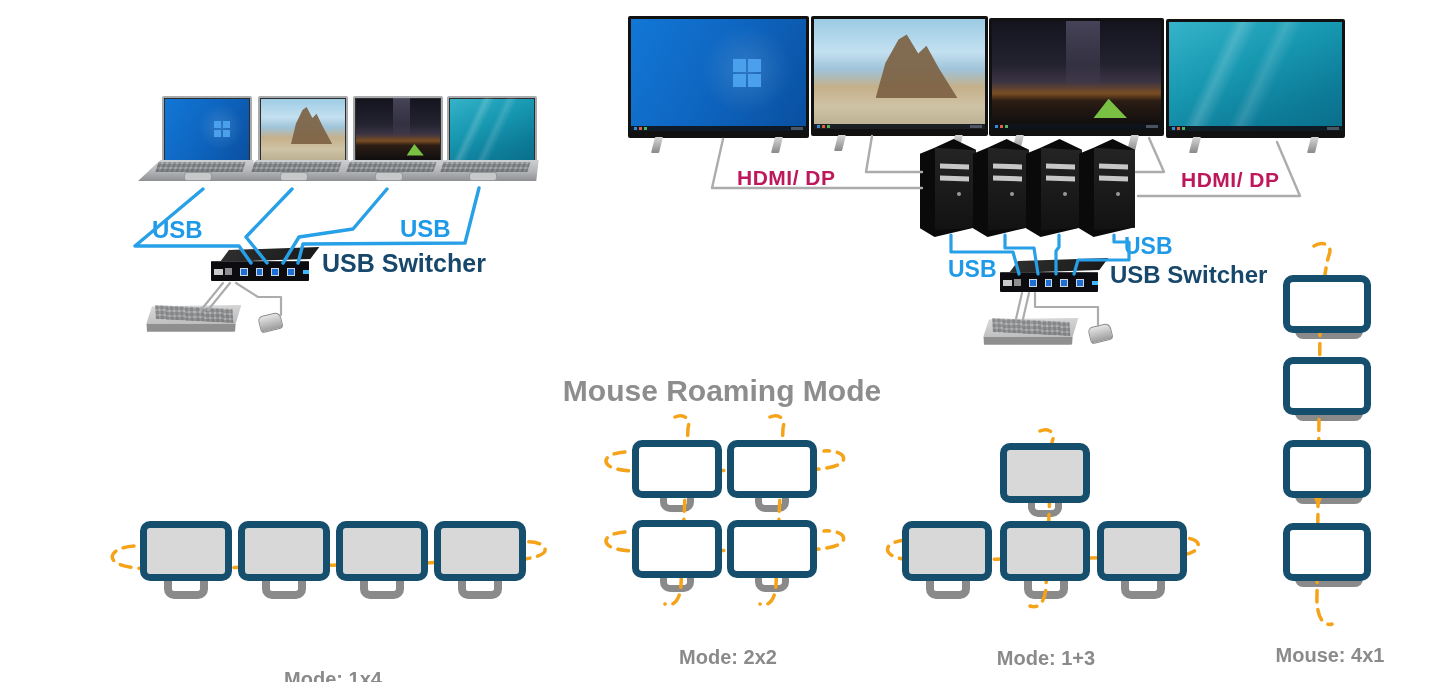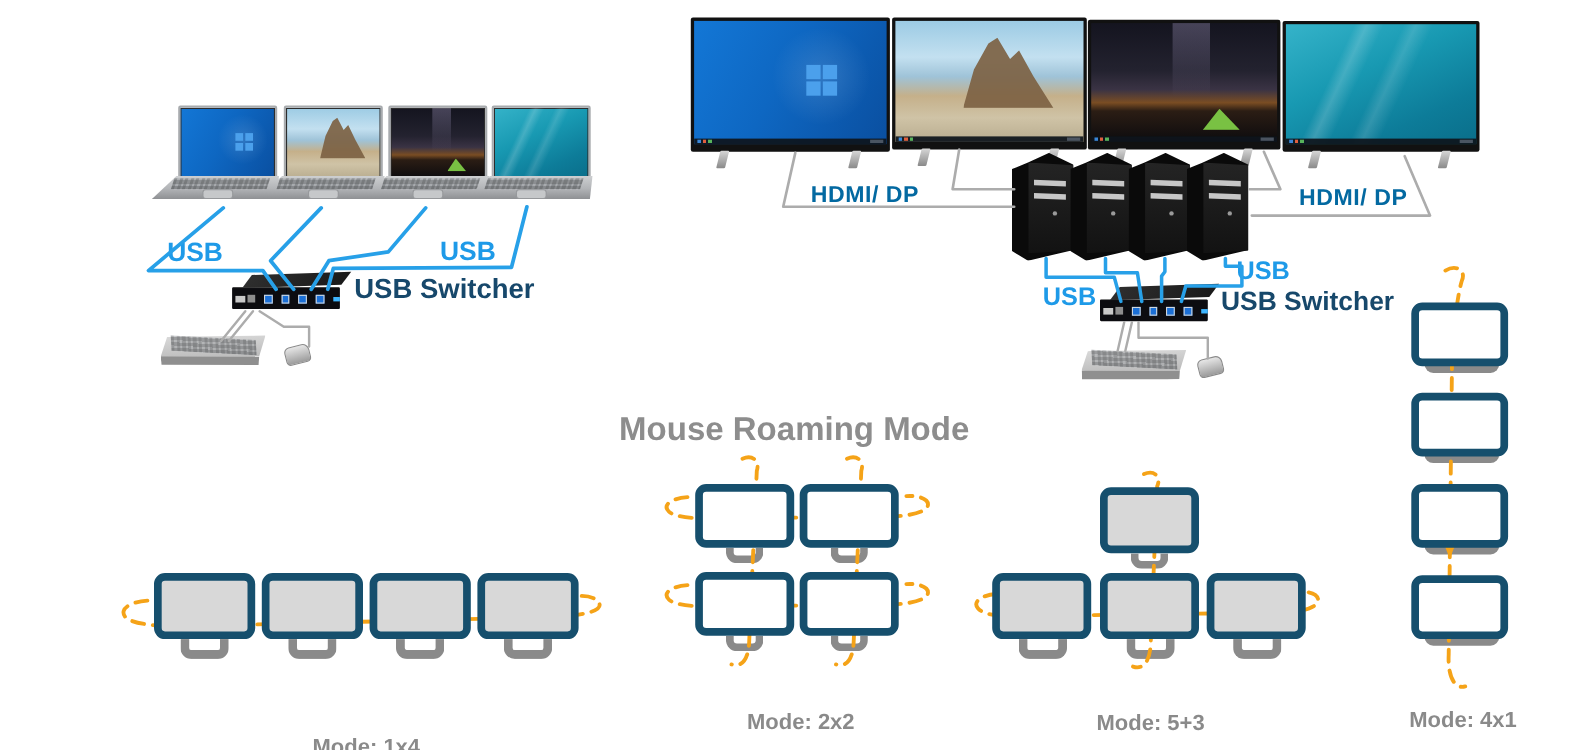--- a/index.html
+++ b/index.html
@@ -4,21 +4,21 @@
 <style>
   html,body{margin:0;padding:0;background:#fff;}
   .stage{position:relative;width:1450px;height:682px;background:#fff;overflow:hidden;
          font-family:"Liberation Sans",sans-serif;}
   .abs{position:absolute;}
 
   
   .lbl{position:absolute;font-weight:bold;white-space:nowrap;}
   .usb-blue{color:#1E9AE8;font-size:24px;}
   .navy{color:#17486B;font-size:25px;}
-  .hdmi{color:#0369a1;font-size:21px;letter-spacing:.5px;}
+  .hdmi{color:#be185d;font-size:21px;letter-spacing:.5px;}
   .title{color:#8D8D8D;font-size:30px;}
   .mode-label{color:#8A8A8A;font-size:20px;text-align:center;width:160px;}
 
   
   .laptop{position:absolute;width:120px;height:90px;}
   .lid{position:absolute;left:24px;top:0;width:86px;height:64px;border:2px solid #A8ABAE;
        border-radius:2px;box-shadow:inset 0 0 0 1px #2d2d2d;overflow:hidden;}
   .lbase{position:absolute;left:0;top:64px;width:118px;height:21px;
          background:linear-gradient(180deg,#cdcfd1 0%,#b2b4b7 55%,#8e9093 100%);
          clip-path:polygon(19% 0,98% 0,96% 100%,0 100%);}
@@ -288,31 +288,31 @@
     <div class="lbl mode-label" style="left:648px;top:646px">Mode: 2x2</div>
 
     <div class="tv" style="left:1000px;top:443px;width:76px;height:46px"></div>
     <span class="tvstand sm" style="left:1028px;top:503px"></span>
     <div class="tv" style="left:902px;top:521px;width:76px;height:46px"></div>
     <div class="tv" style="left:1000px;top:521px;width:76px;height:46px"></div>
     <div class="tv" style="left:1097px;top:521px;width:76px;height:46px"></div>
     <span class="tvstand" style="left:926px;top:581px"></span>
     <span class="tvstand" style="left:1024px;top:581px"></span>
     <span class="tvstand" style="left:1121px;top:581px"></span>
-    <div class="lbl mode-label" style="left:966px;top:647px">Mode: 5+3</div>
+    <div class="lbl mode-label" style="left:966px;top:647px">Mode: 1+3</div>
 
     <span class="tvbar" style="left:1295px;top:323px"></span>
     <span class="tvbar" style="left:1295px;top:405px"></span>
     <span class="tvbar" style="left:1295px;top:488px"></span>
     <span class="tvbar" style="left:1295px;top:571px"></span>
     <div class="tv white" style="left:1283px;top:275px;width:74px;height:44px"></div>
     <div class="tv white" style="left:1283px;top:357px;width:74px;height:44px"></div>
     <div class="tv white" style="left:1283px;top:440px;width:74px;height:44px"></div>
     <div class="tv white" style="left:1283px;top:523px;width:74px;height:44px"></div>
-    <div class="lbl mode-label" style="left:1250px;top:644px">Mode: 4x1</div>
+    <div class="lbl mode-label" style="left:1250px;top:644px">Mouse: 4x1</div>
   </div>
 
   <svg class="overlay" width="1450" height="682" viewBox="0 0 1450 682">
 
     <g stroke="#ACACAC" stroke-width="2.4" fill="none" stroke-linejoin="round" stroke-linecap="round">
       <path d="M 723,139 L 712,188 L 922,188"></path>
       <path d="M 872,136 L 866,172 L 922,172"></path>
       <path d="M 1277,142 L 1300,196 L 1138,196"></path>
       <path d="M 1149,138 L 1164,172 L 1136,172"></path>
     </g>

